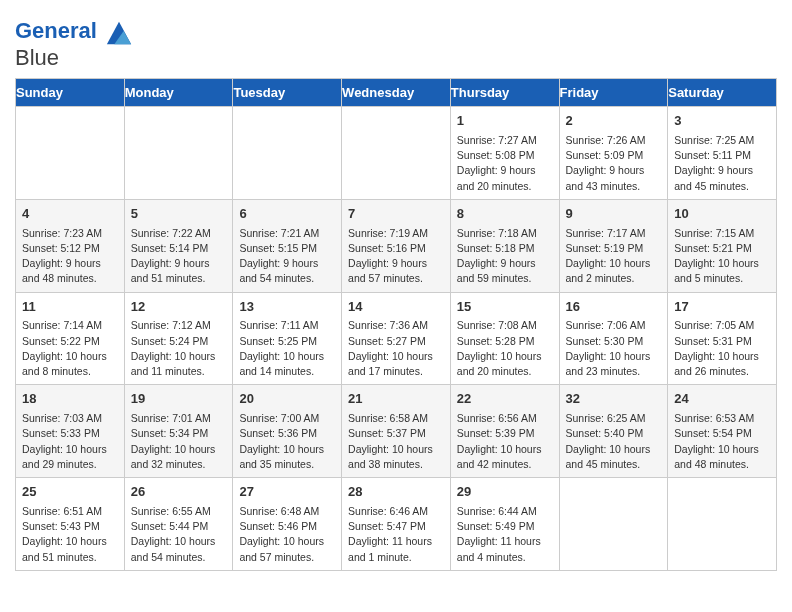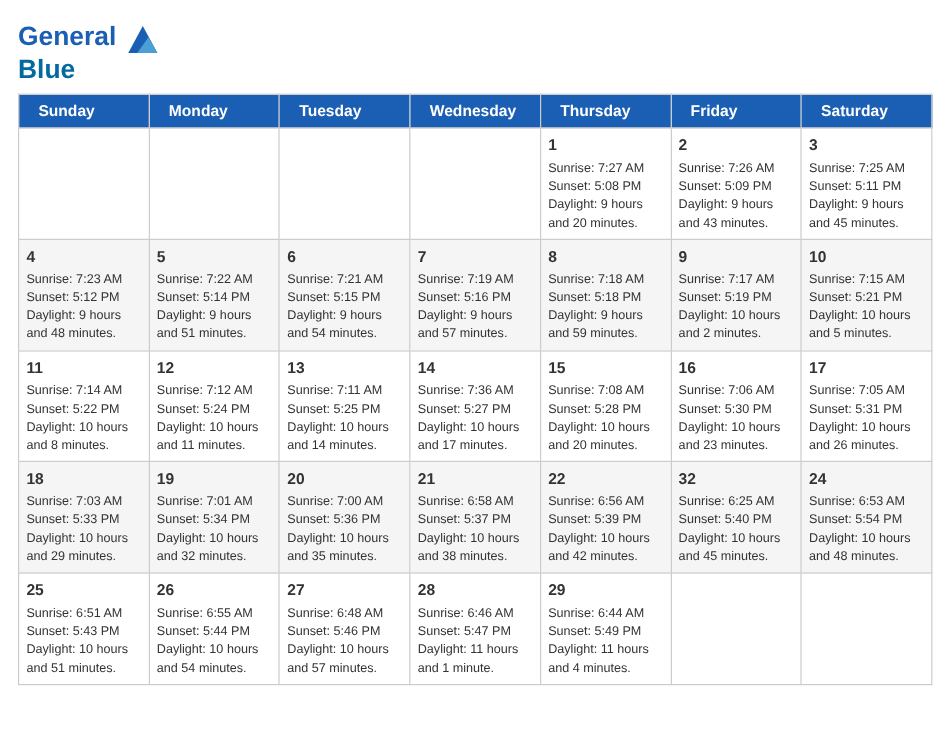--- a/index.html
+++ b/index.html
@@ -51,21 +51,21 @@
     }
     table {
       width: 100%;
       border-collapse: collapse;
       table-layout: fixed;
     }
     thead tr th {
       background-color: #1a5fb4;
       color: #fff;
       text-align: left;
-      padding: 6px 16px;
+      padding: 6px 0;
       font-size: 13px;
       font-weight: bold;
       border: 1px solid #ccc;
     }
     tbody tr td {
       border: 1px solid #ccc;
       vertical-align: top;
       padding: 5px 6px;
       height: 90px;
       font-size: 10.5px;
@@ -97,21 +97,21 @@
 <div class="header">
   <div class="logo">
     <div>
       <div class="logo-text">
         <span>General</span>
         <svg class="logo-icon" viewBox="0 0 30 30" xmlns="http://www.w3.org/2000/svg" style="display:inline-block;vertical-align:middle;margin-left:2px;">
           <polygon points="2,28 15,4 28,28" fill="#1a5fb4"></polygon>
           <polygon points="10,28 20,14 28,28" fill="#4a9fd4"></polygon>
         </svg>
       </div>
-      <div class="logo-text" style="color:#0369a1;font-size:22px;font-weight:bold;">Blue</div>
+      <div class="logo-text" style="color:#404040;font-size:22px;font-weight:normal;">Blue</div>
     </div>
   </div>
   <div class="title-block">
     <div class="month-title"></div>
     <div class="location"></div>
   </div>
 </div>
 
 <table>
   <thead>

